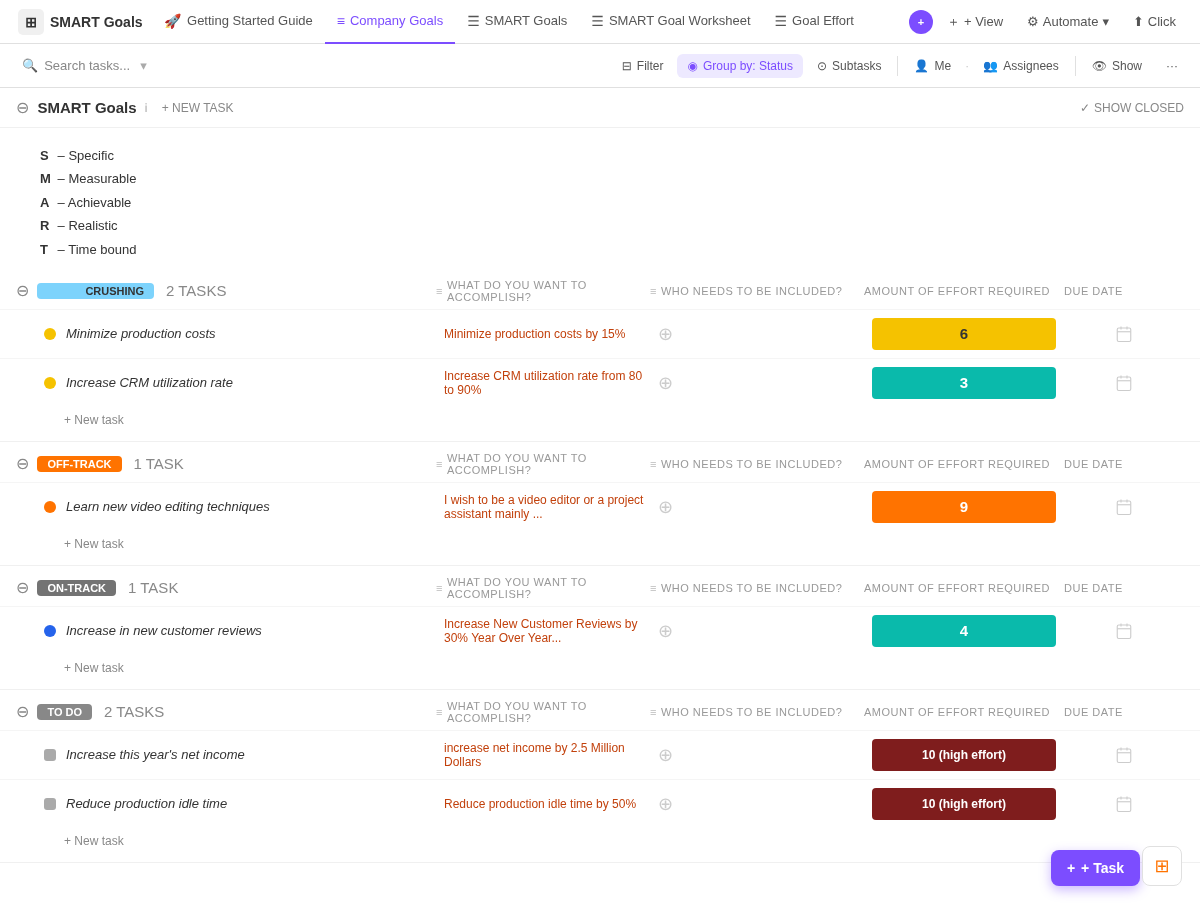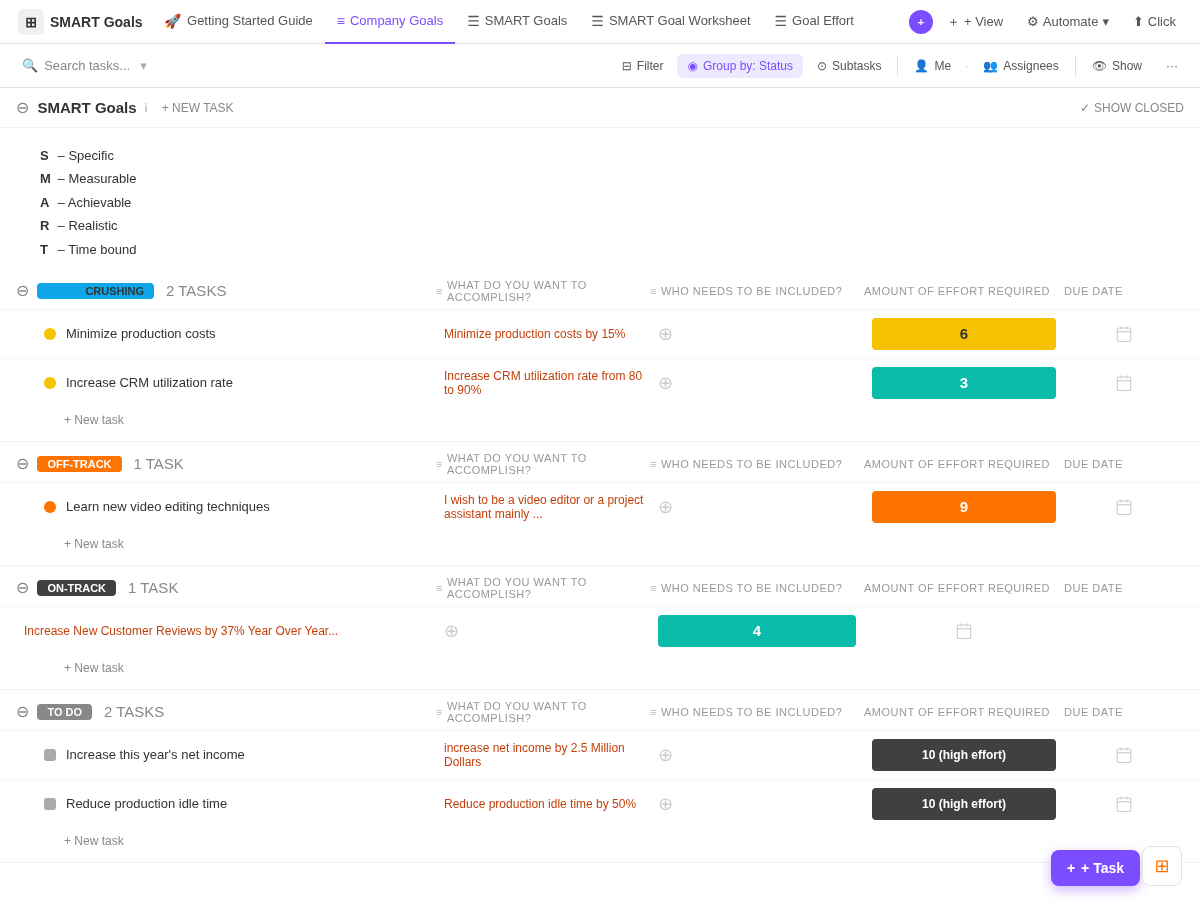--- a/index.html
+++ b/index.html
@@ -115,23 +115,23 @@
       padding: 10px 16px 6px;
       gap: 0;
     }
     .group-title-area { display: flex; align-items: center; gap: 8px; }
     .collapse-btn { cursor: pointer; color: #888; font-size: 16px; }
     .status-badge {
       padding: 2px 10px; border-radius: 4px;
       font-size: 11px; font-weight: 700; color: #fff;
       display: inline-flex; align-items: center;
     }
-    .badge-crushing { background: #0ea5e9; color: #333; padding-left: 48px; }
+    .badge-crushing { background: #7dd3fc; color: #333; padding-left: 48px; }
     .badge-offtrack { background: #ff7300; }
-    .badge-ontrack { background: #404040; }
+    .badge-ontrack { background: #737373; }
     .badge-todo { background: #888; }
     .task-count { font-size: 15px; color: #888; margin-left: 4px; }
     .col-header {
       font-size: 11px; color: #999; text-transform: uppercase;
       letter-spacing: 0.5px; display: flex; align-items: center; gap: 4px;
     }
     .col-header-icon { font-size: 11px; color: #bbb; }
 
     
     .task-row {
@@ -143,34 +143,34 @@
       cursor: pointer;
     }
     .task-name-area { display: flex; align-items: center; gap: 10px; padding-left: 28px; }
     .task-dot {
       width: 12px; height: 12px; border-radius: 50%; flex-shrink: 0;
     }
     .dot-yellow { background: #f5c200; }
     .dot-orange { background: #ff7300; }
     .dot-blue { background: #2563eb; }
     .dot-gray { background: #aaa; border-radius: 3px; }
-    .task-name { font-size: 13px; color: #333; }
+    .task-name { font-size: 13px; color: #333; font-style: italic; }
     .task-accomplish { font-size: 12px; color: #c2410c; padding-left: 8px; }
     .task-assignee { display: flex; align-items: center; padding-left: 8px; }
     .assignee-icon { color: #ccc; font-size: 18px; }
     .effort-bar {
       height: 32px; border-radius: 4px;
       display: flex; align-items: center; justify-content: center;
       font-weight: 700; font-size: 15px; color: #fff;
       margin: 0 8px;
     }
     .effort-yellow { background: #f5c200; color: #333; }
     .effort-teal { background: #0abaab; }
     .effort-orange { background: #ff7300; }
-    .effort-red { background: #404040; }
+    .effort-red { background: #7f1d1d; }
     .due-date-icon { color: #ccc; font-size: 16px; display: flex; justify-content: center; }
 
     
     .new-task-row {
       padding: 6px 16px 6px 64px;
       color: #888; font-size: 12px; cursor: pointer;
     }
 
     
     .bottom-fab {
@@ -445,21 +445,25 @@
       </div>
       <div class="col-header">
         <span>AMOUNT OF EFFORT REQUIRED</span>
       </div>
       <div class="col-header">
         <span>DUE DATE</span>
       </div>
     </div>
 
     <div class="task-row">
-      <div class="task-accomplish">Increase New Customer Reviews by 37% Year Over Year...</div>
+      <div class="task-name-area">
+        <div class="task-dot dot-blue"></div>
+        <span class="task-name">Increase in new customer reviews</span>
+      </div>
+      <div class="task-accomplish">Increase New Customer Reviews by 30% Year Over Year...</div>
       <div class="task-assignee">
         <span class="assignee-icon">⊕</span>
       </div>
       <div class="effort-bar effort-teal">4</div>
       <div class="due-date-icon">
         <svg width="18" height="18" viewBox="0 0 24 24" fill="none" stroke="#ccc" stroke-width="1.5">
             <rect x="3" y="4" width="18" height="18" rx="2"></rect>
             <line x1="3" y1="9" x2="21" y2="9"></line>
             <line x1="8" y1="2" x2="8" y2="6"></line>
             <line x1="16" y1="2" x2="16" y2="6"></line>

